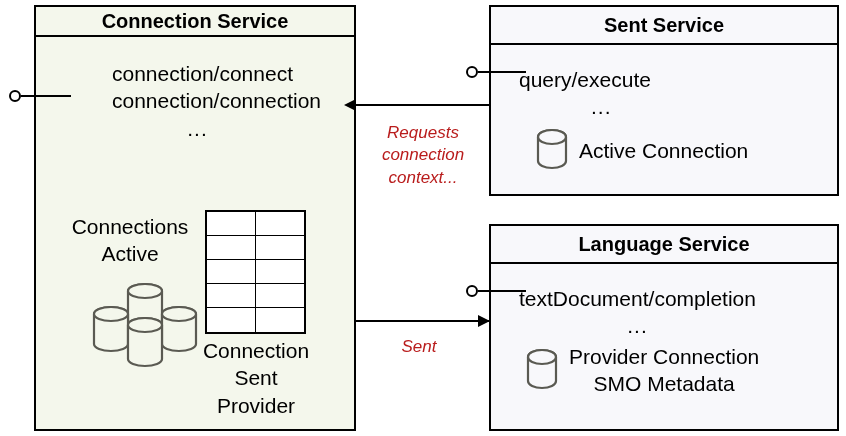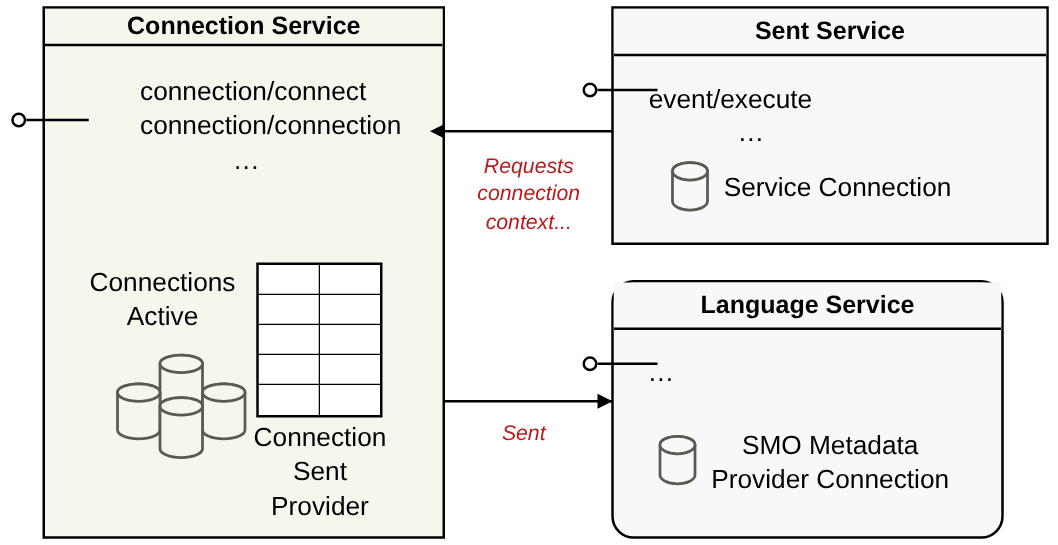--- a/index.html
+++ b/index.html
@@ -60,24 +60,23 @@
     height: 191px;
     background: #F8F8FB;
   }
   #query-service .title-bar {
     height: 38px;
     background: #F8F8FB;
   }
   #language-service {
     left: 489px;
     top: 224px;
-    width: 314px;
+    width: 350px;
     height: 207px;
     background: #F8F8FB;
-    border-radius: 18px;
   }
   #language-service .title-bar {
     height: 38px;
     background: #F8F8FB;
   }
 
   
   .endpoint-list {
     position: absolute;
     font-size: 21px;
@@ -279,59 +278,60 @@
       </div>
 
     </div>
   </div>
 
   <div class="component" id="query-service">
     <div class="title-bar">Sent Service</div>
     <div class="body">
 
       <div class="endpoint-list" id="qs-endpoints">
-        <div>event/execute</div>
+        <div>query/execute</div>
         <div class="ellipsis">...</div>
       </div>
 
       <div class="db-row" id="qs-db-row">
         <span>
           <svg width="34" height="44" viewBox="0 0 34 44">
             <g fill="#F8F8FB" stroke="#5A5A52" stroke-width="2.2">
               <path d="M3,10 a14,7 0 0 1 28,0 v24 a14,7 0 0 1 -28,0 z"></path>
               <ellipse cx="17" cy="10" rx="14" ry="7"></ellipse>
             </g>
           </svg>
         </span>
-        <span class="caption">Service Connection</span>
+        <span class="caption">Active Connection</span>
       </div>
 
     </div>
   </div>
 
   <div class="component" id="language-service">
     <div class="title-bar">Language Service</div>
     <div class="body">
 
       <div class="endpoint-list" id="ls-endpoints">
+        <div>textDocument/completion</div>
         <div class="ellipsis">...</div>
       </div>
 
       <div class="db-row" id="ls-db-row">
         <span>
           <svg width="34" height="44" viewBox="0 0 34 44">
             <g fill="#F8F8FB" stroke="#5A5A52" stroke-width="2.2">
               <path d="M3,10 a14,7 0 0 1 28,0 v24 a14,7 0 0 1 -28,0 z"></path>
               <ellipse cx="17" cy="10" rx="14" ry="7"></ellipse>
             </g>
           </svg>
         </span>
         <span class="caption">
+          <div>Provider Connection</div>
           <div>SMO Metadata</div>
-          <div>Provider Connection</div>
         </span>
       </div>
 
     </div>
   </div>
 
   <div class="lollipop" id="cs-lollipop">
     <span class="ball"></span>
     <span class="stem"></span>
   </div>

